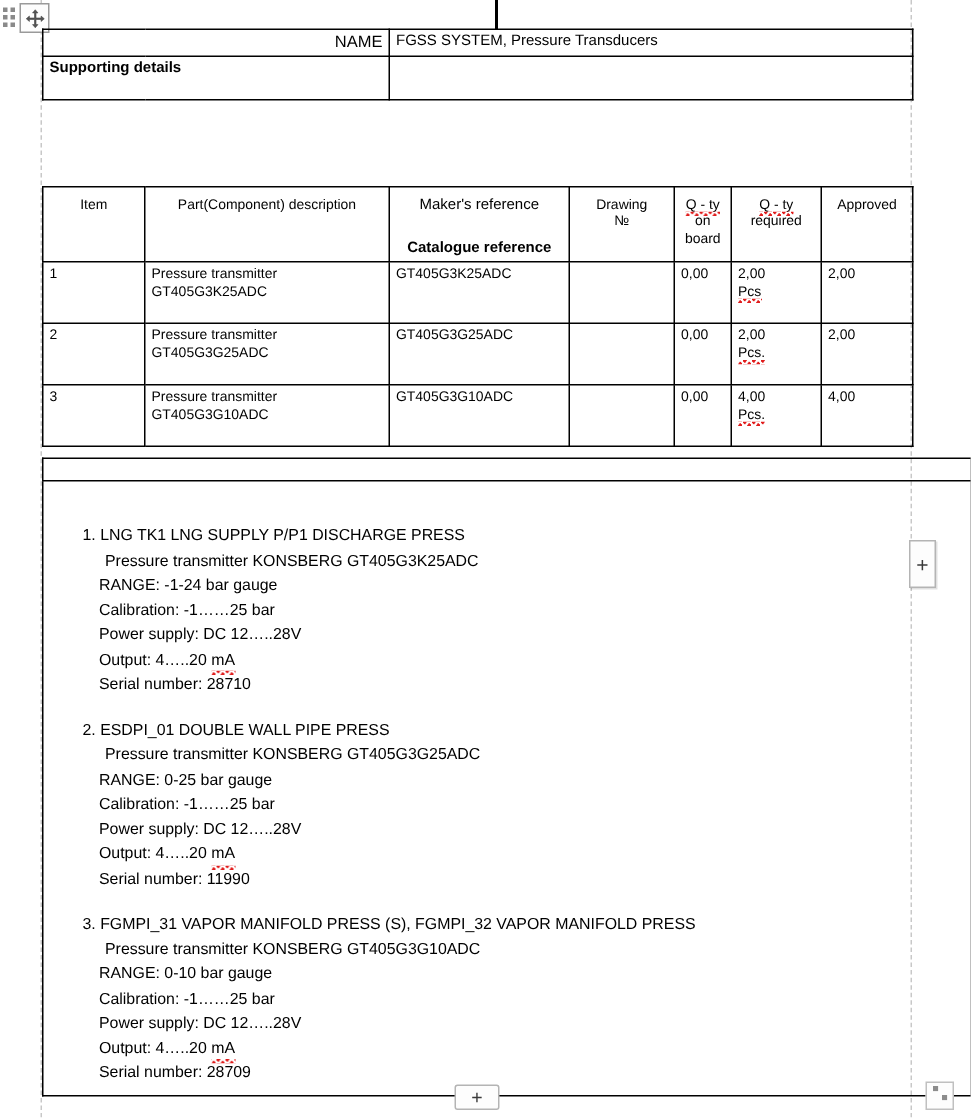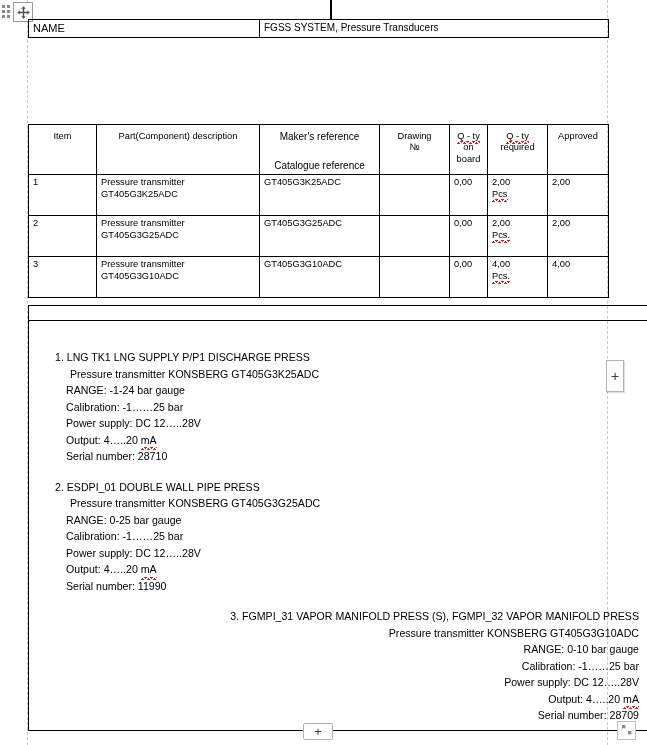--- a/index.html
+++ b/index.html
@@ -136,21 +136,21 @@
   }
 
   
   #header-table {
     left: 28px;
     top: 19px;
     width: 580px;
   }
   #header-table td { height: 13px; }
 
-  .cell-name      { text-align: left; font-size: 11px; padding-top: 3px; }
+  .cell-name      { text-align: right; font-size: 11px; padding-top: 3px; }
   .cell-spare     { text-align: center; font-weight: bold; font-size: 9.6px; line-height: 1.18; padding: 2px 4px 3px; }
   .cell-label     { font-weight: bold; font-size: 10px; }
   .cell-label-ct  { font-weight: bold; font-size: 10px; text-align: center; }
   .cell-support   { font-weight: bold; font-size: 10px; vertical-align: bottom; padding-bottom: 4px; }
   .cell-sysname   { font-size: 10px; padding-left: 6px; }
   .cell-value     { font-size: 10px; padding-left: 6px; }
 
   
   #parts-table {
     left: 28px;
@@ -163,21 +163,21 @@
     vertical-align: top;
     padding-top: 6px;
     font-size: 9.3px;
   }
   #parts-table .th-two {
     text-align: center;
     vertical-align: top;
     padding-top: 6px;
     font-size: 10px;
   }
-  #parts-table .th-two .sub { margin-top: 17px; }
+  #parts-table .th-two .sub { margin-top: 17px; font-weight: bold; }
   #parts-table .row-cell { height: 36px; }
 
   
   #details-table {
     left: 28px;
     top: 305px;
     width: 620px;
   }
   #details-table td { padding: 0; }
   .details-spacer { height: 14px; }
@@ -185,21 +185,21 @@
     height: 399px;
     padding: 0 !important;
     vertical-align: top;
   }
   .details-inner {
     padding: 28px 8px 6px 14px;
     font-size: 10.6px;
     line-height: 1.56;
   }
   .spec-group { margin-bottom: 14px; }
-  .spec-group:last-child { margin-bottom: 0; text-align: right; }
+  .spec-group:last-child { margin-bottom: 0; }
   .spec-title { margin-left: 12px; }
   .spec-line  { margin-left: 23px; }
   .spec-line.indent-extra { margin-left: 27px; }
 
   
   .sq {
     position: relative;
     display: inline-block;
   }
   .sq::after {
@@ -245,20 +245,24 @@
     <colgroup>
       <col style="width:68px">
       <col style="width:163px">
       <col style="width:120px">
       <col style="width:229px">
     </colgroup>
     <tbody>
       <tr>
         <td class="cell-name" colspan="2">NAME</td>
         <td class="cell-sysname" colspan="2">FGSS SYSTEM, Pressure Transducers</td>
+      </tr>
+      <tr>
+        <td class="cell-support" colspan="2" style="height:24px;">Supporting details</td>
+        <td class="cell-value" colspan="2"></td>
       </tr>
     </tbody>
   </table>
 
   <table id="parts-table" class="doc-table">
     <colgroup>
       <col style="width:68px">
       <col style="width:163px">
       <col style="width:120px">
       <col style="width:70px">

